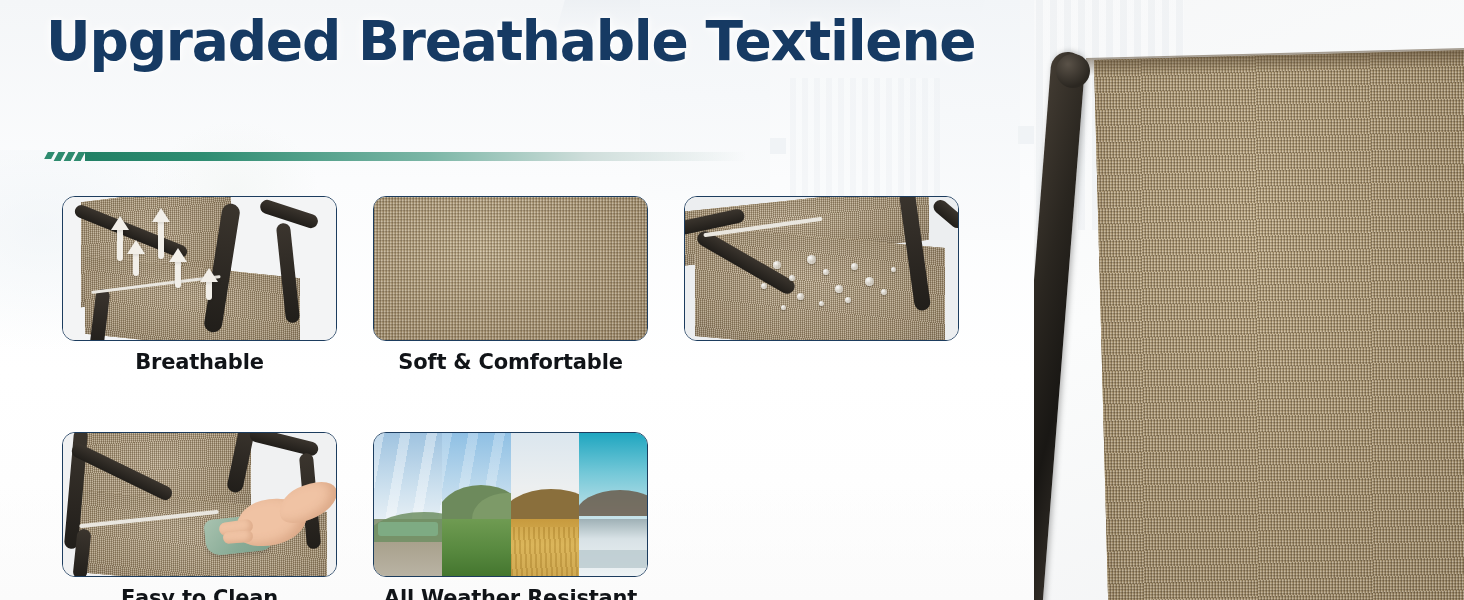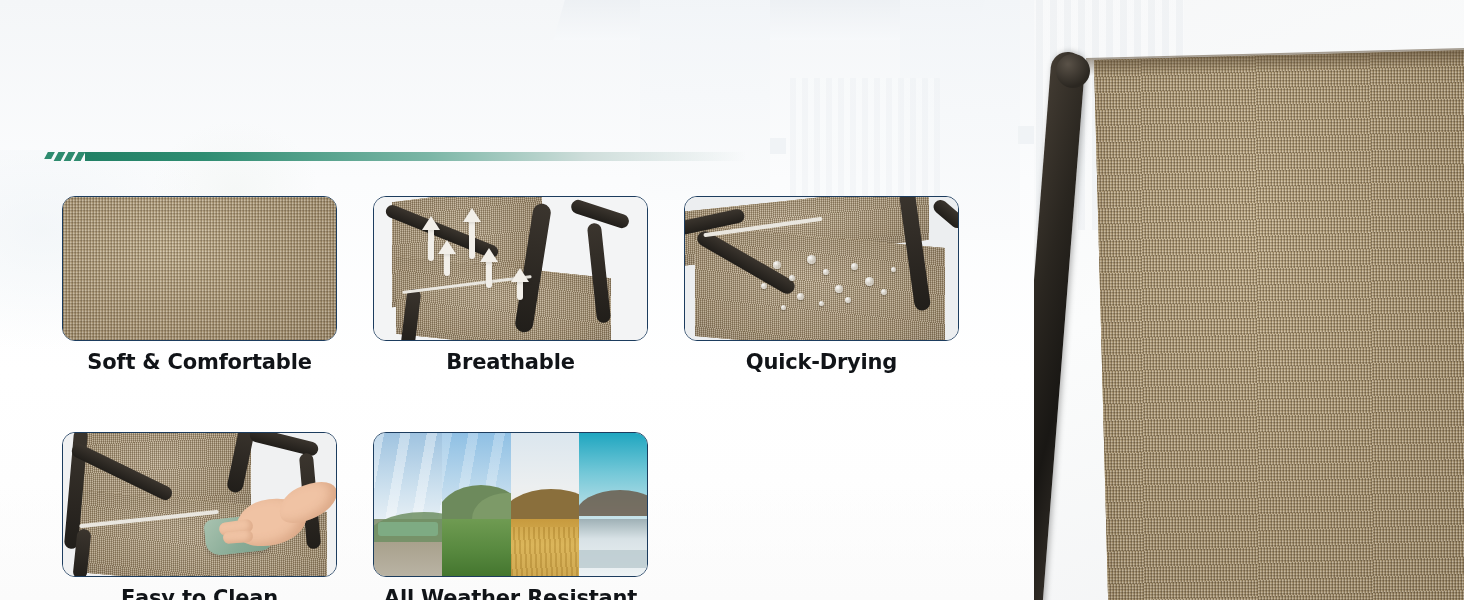--- a/index.html
+++ b/index.html
@@ -148,46 +148,40 @@
   <div class="bg-panel" style="left:640px;top:0;width:130px;height:200px;"></div>
   <div class="bg-panel" style="left:900px;top:0;width:120px;height:240px;"></div>
   <div class="bg-blind" style="left:790px;"></div>
   <div class="bg-sq" style="left:770px;top:138px;width:16px;height:16px;"></div>
   <div class="bg-sq" style="left:1018px;top:126px;width:18px;height:18px;"></div>
   <div class="bg-plant"></div>
   <div class="bg-floor"></div>
 
   <div class="headline">
     <h1>
+      <span>Upgraded Breathable Textilene</span>
     </h1>
   </div>
 
   <div class="rule-wrap">
     <div class="ticks">
       <div class="tick"></div>
         <div class="tick"></div>
         <div class="tick"></div>
         <div class="tick"></div>
     </div>
     <div class="rule-bar"></div>
   </div>
 
   <div class="cards">
 
     <div class="row">
 
       <div class="cell">
         <div class="card">
-          <div class="fabric"></div>
-        </div>
-        <div class="card-label">Soft &amp; Comfortable</div>
-      </div>
-
-      <div class="cell">
-        <div class="card">
           <div class="scene">
             <div class="seat-fab" style="left:18px;top:-4px;width:150px;height:105px;transform:skewY(-7deg);"></div>
             <div class="seat-fab" style="left:22px;top:70px;width:215px;height:78px;transform:skewY(6deg);"></div>
             <div class="frame soft" style="left:8px;top:28px;width:120px;height:13px;transform:rotate(22deg);"></div>
             <div class="frame soft" style="left:150px;top:6px;width:18px;height:130px;transform:rotate(9deg);"></div>
             <div class="frame soft" style="left:196px;top:10px;width:60px;height:14px;transform:rotate(18deg);"></div>
             <div class="frame soft" style="left:218px;top:26px;width:14px;height:100px;transform:rotate(-6deg);"></div>
             <div class="frame soft" style="left:30px;top:92px;width:14px;height:58px;transform:rotate(7deg);"></div>
             <div class="rail" style="left:28px;top:86px;width:130px;height:3px;transform:rotate(-7deg);"></div>
 
@@ -207,20 +201,27 @@
               <div class="stem" style="top:9px;height:30px;"></div>
                 <div class="head"></div>
             </div>
             <div class="arrow" style="left:146px;top:72px;">
               <div class="stem" style="top:9px;height:22px;"></div>
                 <div class="head"></div>
             </div>
           </div>
         </div>
         <div class="card-label">Breathable</div>
+      </div>
+
+      <div class="cell">
+        <div class="card">
+          <div class="fabric"></div>
+        </div>
+        <div class="card-label">Soft &amp; Comfortable</div>
       </div>
 
       <div class="cell">
         <div class="card">
           <div class="scene" style="background:#eceef0;">
             <div class="seat-fab dark" style="left:-6px;top:2px;width:250px;height:54px;transform:skewY(-6deg);"></div>
             <div class="seat-fab dark" style="left:10px;top:40px;width:250px;height:110px;transform:skewY(5deg);"></div>
             <div class="frame soft" style="left:-10px;top:18px;width:70px;height:14px;transform:rotate(-12deg);"></div>
             <div class="frame soft" style="left:6px;top:58px;width:110px;height:15px;transform:rotate(30deg);"></div>
             <div class="frame soft" style="left:222px;top:-6px;width:16px;height:120px;transform:rotate(-8deg);"></div>
@@ -236,21 +237,20 @@
             <div class="drop" style="left:180px;top:80px;width:9px;height:9px;"></div>
             <div class="drop" style="left:196px;top:92px;width:6px;height:6px;"></div>
             <div class="drop" style="left:112px;top:96px;width:7px;height:7px;"></div>
             <div class="drop" style="left:76px;top:86px;width:6px;height:6px;"></div>
             <div class="drop" style="left:134px;top:104px;width:5px;height:5px;"></div>
             <div class="drop" style="left:206px;top:70px;width:5px;height:5px;"></div>
             <div class="drop" style="left:160px;top:100px;width:6px;height:6px;"></div>
             <div class="drop" style="left:96px;top:108px;width:5px;height:5px;"></div>
           </div>
         </div>
-        <div class="card-label">Quick-Drying</div>
       </div>
 
     </div>
 
     <div class="row">
 
       <div class="cell">
         <div class="card">
           <div class="scene" style="background:#f0f1f2;">
             <div class="seat-fab" style="left:18px;top:-8px;width:170px;height:98px;transform:skewY(-4deg);"></div>

